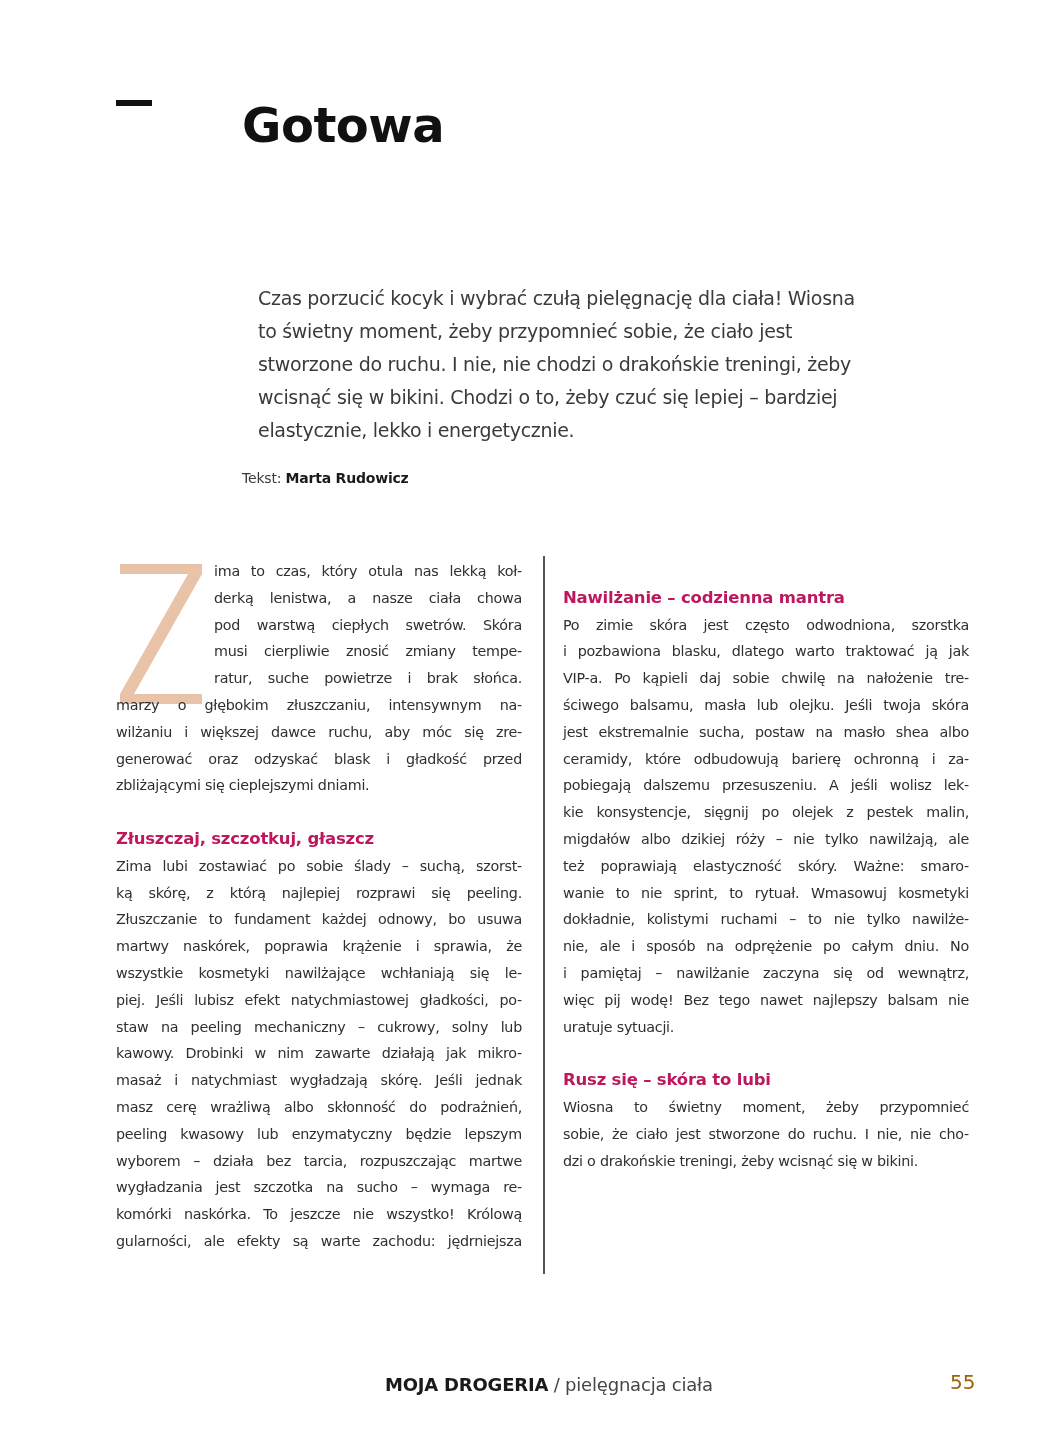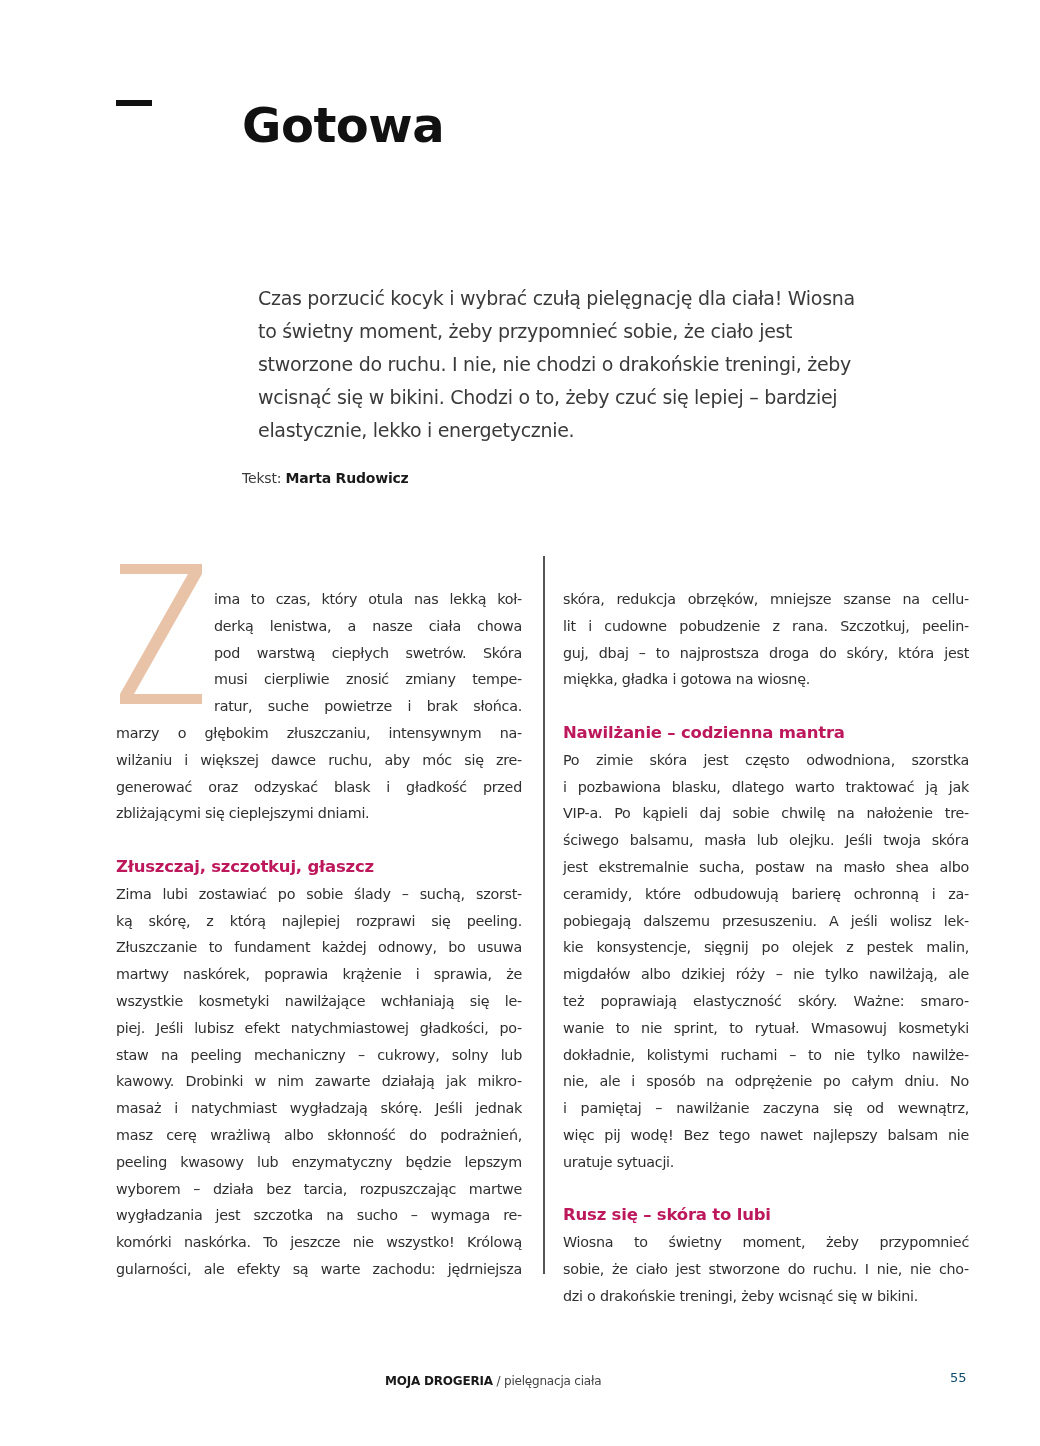--- a/index.html
+++ b/index.html
@@ -25,46 +25,46 @@
     .lead span { display: block; white-space: nowrap; }
     .byline {
       position: absolute; left: 242px; top: 439px; font-size: 14px; color: #3a3a3a;
       letter-spacing: -0.2px;
       margin-top: 31px;
     }
     .byline .author { font-weight: bold; color: #1a1a1a; }
 
     .col {
       position: absolute; top: 558px; font-size: 14.3px; line-height: 26.8px;
-      color: #2f2f2f; letter-spacing: -0.25px; margin-top: 28px;
+      color: #2f2f2f; letter-spacing: -0.25px;
     }
     .col-left { left: 116px; width: 406px; }
     .col-right { left: 563px; width: 406px; }
     .line { display: block; white-space: nowrap; text-align: justify; text-align-last: justify; height: 26.8px; }
     .line.last { text-align-last: left; }
     .line.indent { padding-left: 98px; }
     .dropcap {
       position: absolute; left: 116px; top: 560px; width: 90px; height: 148px;
     }
     .heading {
       display: block; font-weight: bold; font-size: 16.5px; color: #be185d;
       height: 26.8px; line-height: 26.8px; white-space: nowrap; letter-spacing: -0.2px;
     }
     .gap { display: block; height: 26.8px; }
     .divider {
       position: absolute; left: 543px; top: 556px; width: 1.5px; height: 718px;
       background: #555555;
     }
     .footer {
-      position: absolute; left: 385px; top: 1374px; font-size: 12px; color: #444;
+      position: absolute; left: 385px; top: 1374px; font-size: 18px; color: #444;
       letter-spacing: -0.2px;
     }
     .footer .mag { font-weight: bold; color: #1a1a1a; }
     .page-num {
-      position: absolute; left: 950px; top: 1370px; font-size: 13px; color: #0c4a6e;
+      position: absolute; left: 950px; top: 1370px; font-size: 20px; color: #a16207;
     }
   </style>
 </head>
 <body>
 
 <div class="dash"></div>
 
 <h1 class="title">
   <span>Gotowa</span>
 </h1>
@@ -115,26 +115,20 @@
       <span class="line">wyborem – działa bez tarcia, rozpuszczając martwe</span>
       <span class="line">wygładzania jest szczotka na sucho – wymaga re-</span>
       <span class="line">komórki naskórka. To jeszcze nie wszystko! Królową</span>
       <span class="line">gularności, ale efekty są warte zachodu: jędrniejsza</span>
     </div>
 </div>
 
 <div class="divider"></div>
 
 <div class="col col-right">
-  <div id="right-cont">
-      <span class="line">skóra, redukcja obrzęków, mniejsze szanse na cellu-</span>
-      <span class="line">lit i cudowne pobudzenie z rana. Szczotkuj, peelin-</span>
-      <span class="line">guj, dbaj – to najprostsza droga do skóry, która jest</span>
-      <span class="line last">miękka, gładka i gotowa na wiosnę.</span>
-    </div>
   <span class="gap"></span>
   <span class="heading">Nawilżanie – codzienna mantra</span>
   <div id="right-s2">
       <span class="line">Po zimie skóra jest często odwodniona, szorstka</span>
       <span class="line">i pozbawiona blasku, dlatego warto traktować ją jak</span>
       <span class="line">VIP-a. Po kąpieli daj sobie chwilę na nałożenie tre-</span>
       <span class="line">ściwego balsamu, masła lub olejku. Jeśli twoja skóra</span>
       <span class="line">jest ekstremalnie sucha, postaw na masło shea albo</span>
       <span class="line">ceramidy, które odbudowują barierę ochronną i za-</span>
       <span class="line">pobiegają dalszemu przesuszeniu. A jeśli wolisz lek-</span>

